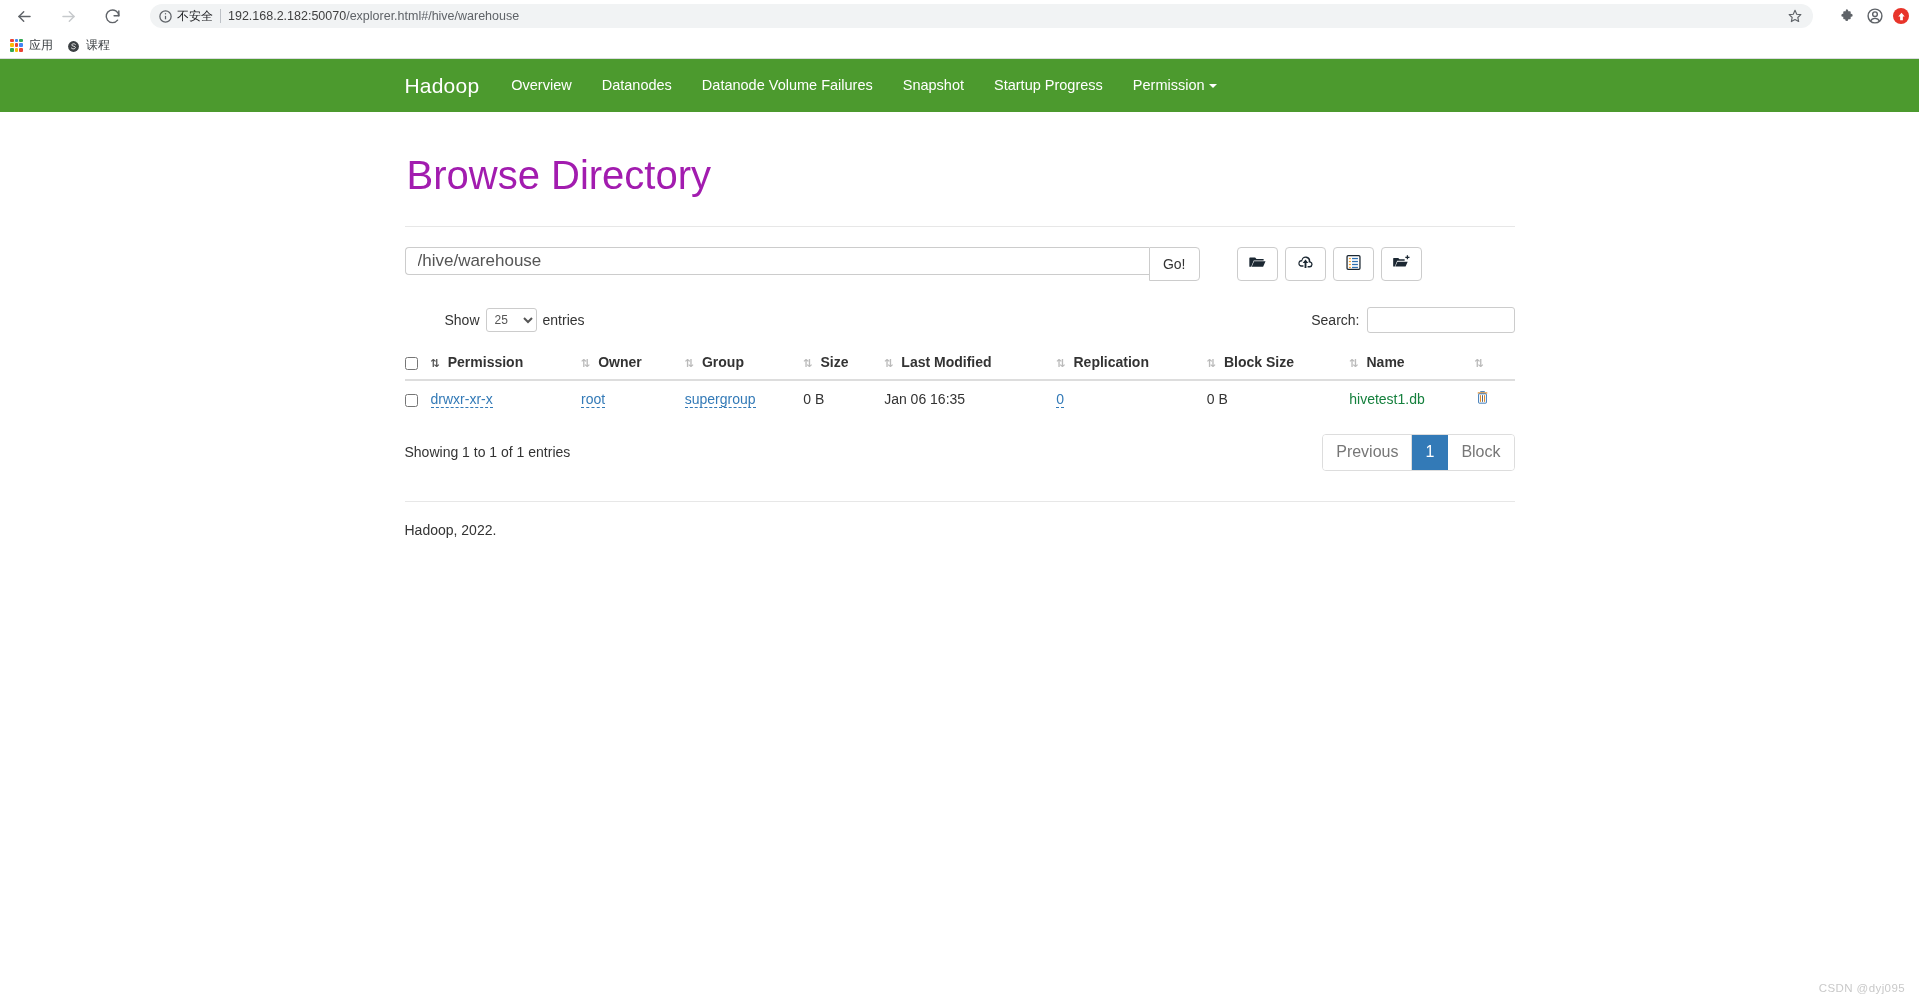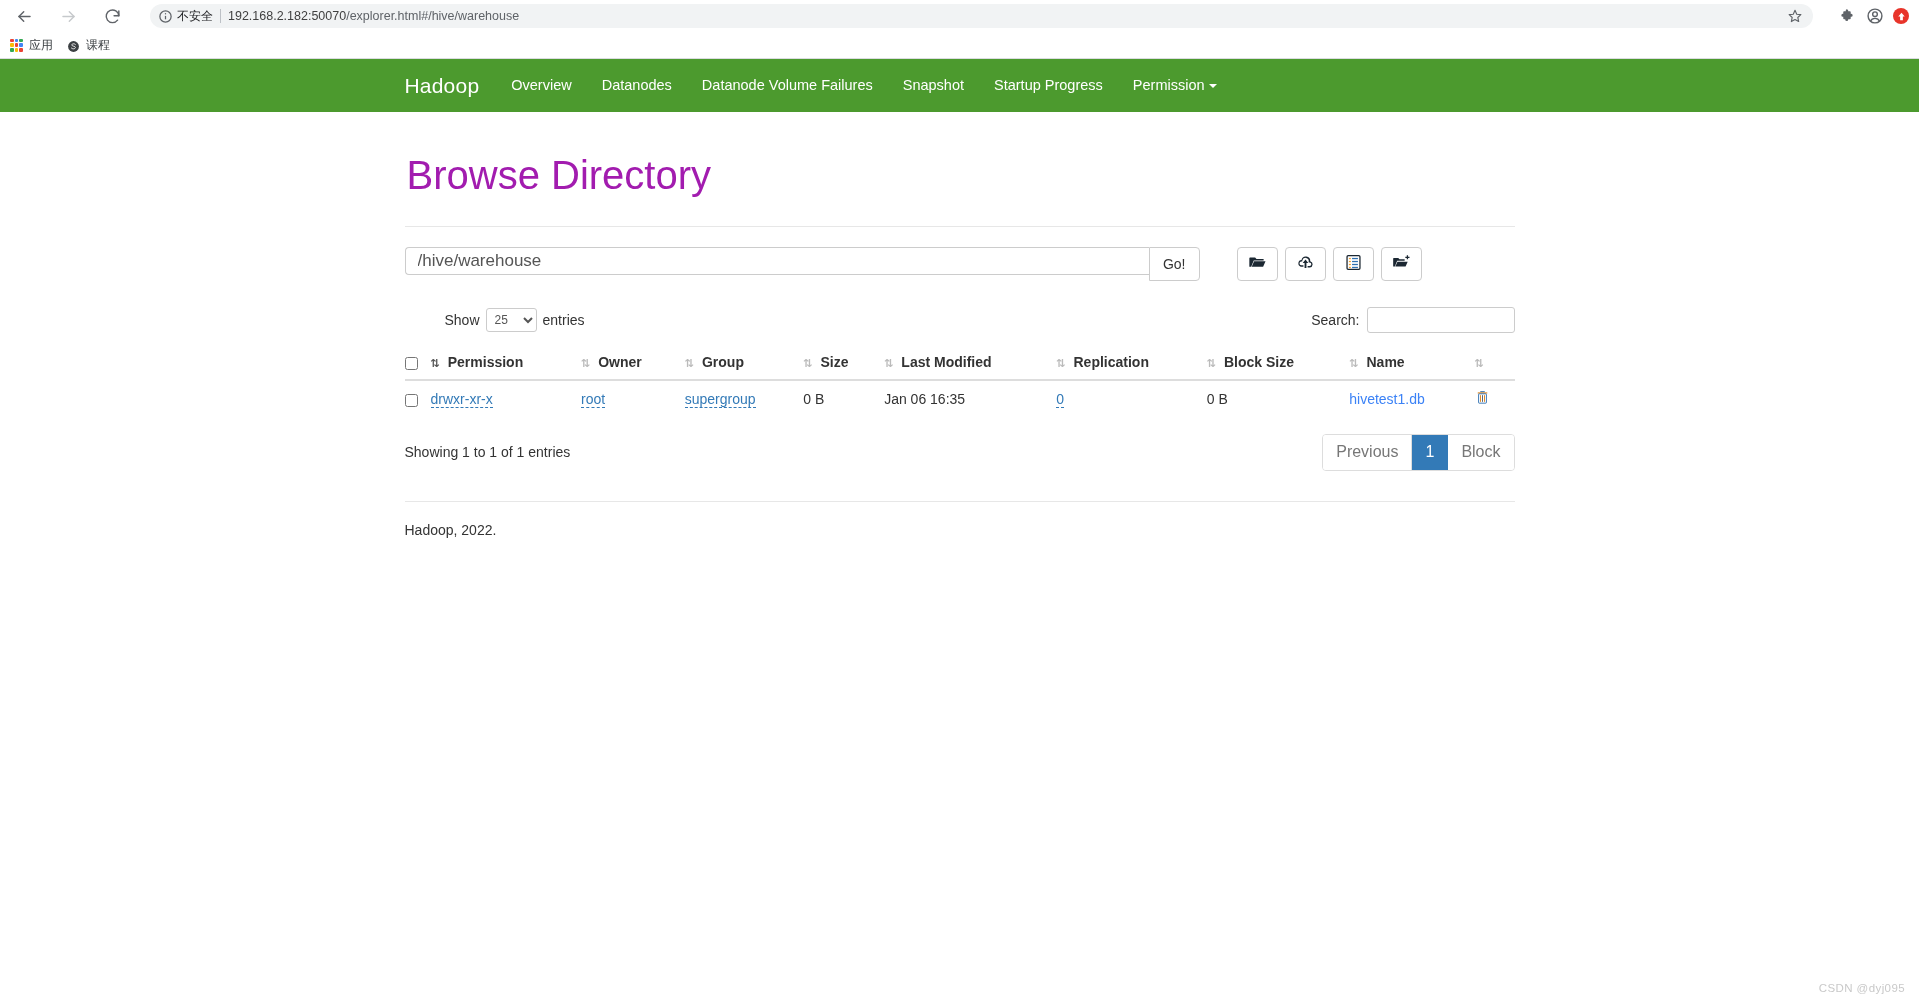--- a/index.html
+++ b/index.html
@@ -269,21 +269,21 @@
   .sort-ic.active { color: #555; }
   th .hcell { display: inline-flex; align-items: baseline; }
   td.colck, th.colck { width: 26px; padding-right: 0; }
   .row-cb { width: 13px; height: 13px; margin: 0; vertical-align: middle; }
   a.dotted {
     color: #337ab7;
     text-decoration: none;
     border-bottom: 1px dashed #337ab7;
     cursor: pointer;
   }
-  a.plain { color: #3b82f6; text-decoration: none; cursor: pointer; }
+  a.plain { color: #15803d; text-decoration: none; cursor: pointer; }
   .trash { cursor: pointer; display: inline-block; }
 
   
   #dt-bottom {
     display: flex;
     justify-content: space-between;
     align-items: center;
     margin-top: 17px;
   }
   #dt-info { font-size: 14px; color: #333; }

